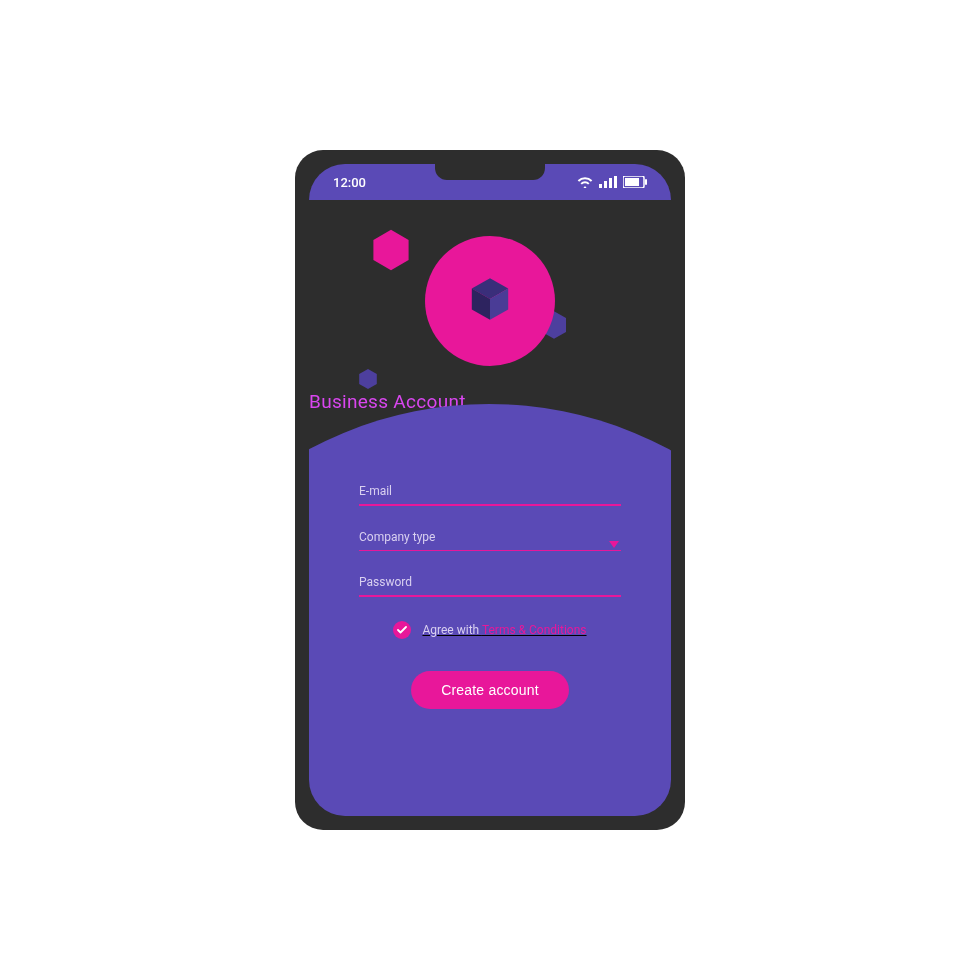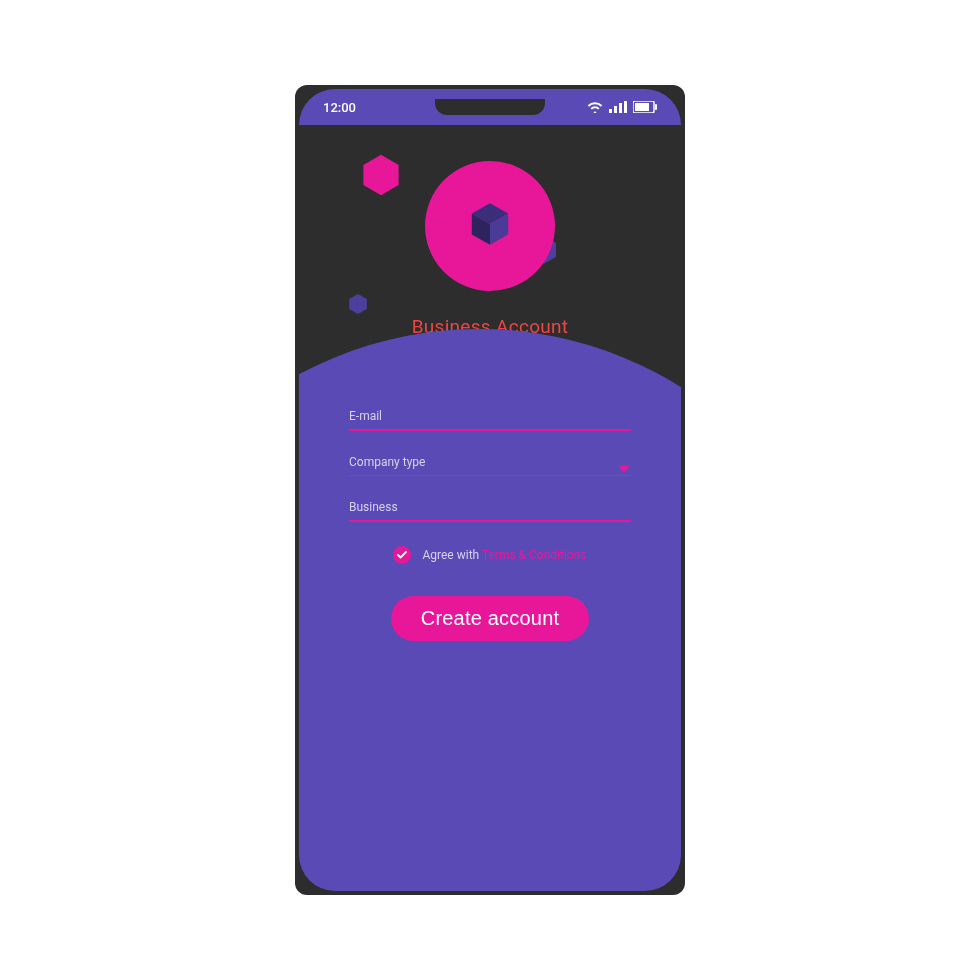--- a/index.html
+++ b/index.html
@@ -7,24 +7,24 @@
     width: 980px;
     height: 980px;
     background: #ffffff;
     display: flex;
     align-items: center;
     justify-content: center;
     font-family: -apple-system, BlinkMacSystemFont, "Segoe UI", Roboto, Arial, sans-serif;
   }
   .phone {
     width: 390px;
-    height: 810px;
-    background: #2d2d2d;
-    border-radius: 12px;
-    padding: 4px;
+    height: 680px;
+    background: #2d2d2d;
+    border-radius: 28px;
+    padding: 14px;
     position: relative;
   }
   .phone::before {
     content: "";
     position: absolute;
     top: 14px;
     left: 50%;
     transform: translateX(-50%);
     width: 110px;
     height: 16px;
@@ -81,22 +81,22 @@
     background: #e8179a;
     border-radius: 50%;
     display:flex;
     align-items:center;
     justify-content:center;
   }
   .page-title {
     position:absolute;
     top: 190px;
     left: 0; right: 0;
-    text-align:center;
-    color: #ef4444;
+    text-align:left;
+    color: #d946ef;
     font-size: 19px;
     font-weight: 400;
     letter-spacing: 0.3px;
   }
 
   .curve-wrap {
     position: absolute;
     top: 240px;
     left: 0; right: 0; bottom: 0;
     overflow: hidden;
@@ -137,20 +137,21 @@
     right: 2px;
     top: 4px;
   }
 
   .agree {
     display:flex;
     align-items:center;
     justify-content:center;
     gap: 11px;
     margin-top: 10px;
+    text-decoration: underline;
   }
   .checkbox {
     width: 18px;
     height: 18px;
     border-radius: 50%;
     background: #e8179a;
     display:flex;
     align-items:center;
     justify-content:center;
   }
@@ -161,21 +162,21 @@
   .agree-text .link { color: #e8179a; }
 
   .cta {
     margin: 32px auto 0;
     display:block;
     background: #e8179a;
     color: #fff;
     border: none;
     border-radius: 24px;
     padding: 11px 30px;
-    font-size: 20px;
+    font-size: 14px;
     font-weight: 400;
     letter-spacing: 0.2px;
   }
 </style>
 </head>
 <body>
 
 <div class="phone">
   <div class="screen">
 
@@ -250,21 +251,21 @@
         <span class="dropdown-caret">
           <svg width="10" height="8" viewBox="0 0 10 8">
               <polygon points="0,0 10,0 5,7" fill="#e8179a"></polygon>
             </svg>
         </span>
         <div class="underline"></div>
       </div>
 
 
       <div class="field">
-        <span class="field-label">Business</span>
+        <span class="field-label">Password</span>
         <div class="underline"></div>
       </div>
 
       <div class="agree">
         <span class="checkbox">
           <svg width="10" height="8" viewBox="0 0 10 8">
               <path d="M1 4 L3.5 6.5 L9 1" stroke="#fff" stroke-width="1.8" fill="none" stroke-linecap="round" stroke-linejoin="round"></path>
             </svg>
         </span>
         <span class="agree-text">

